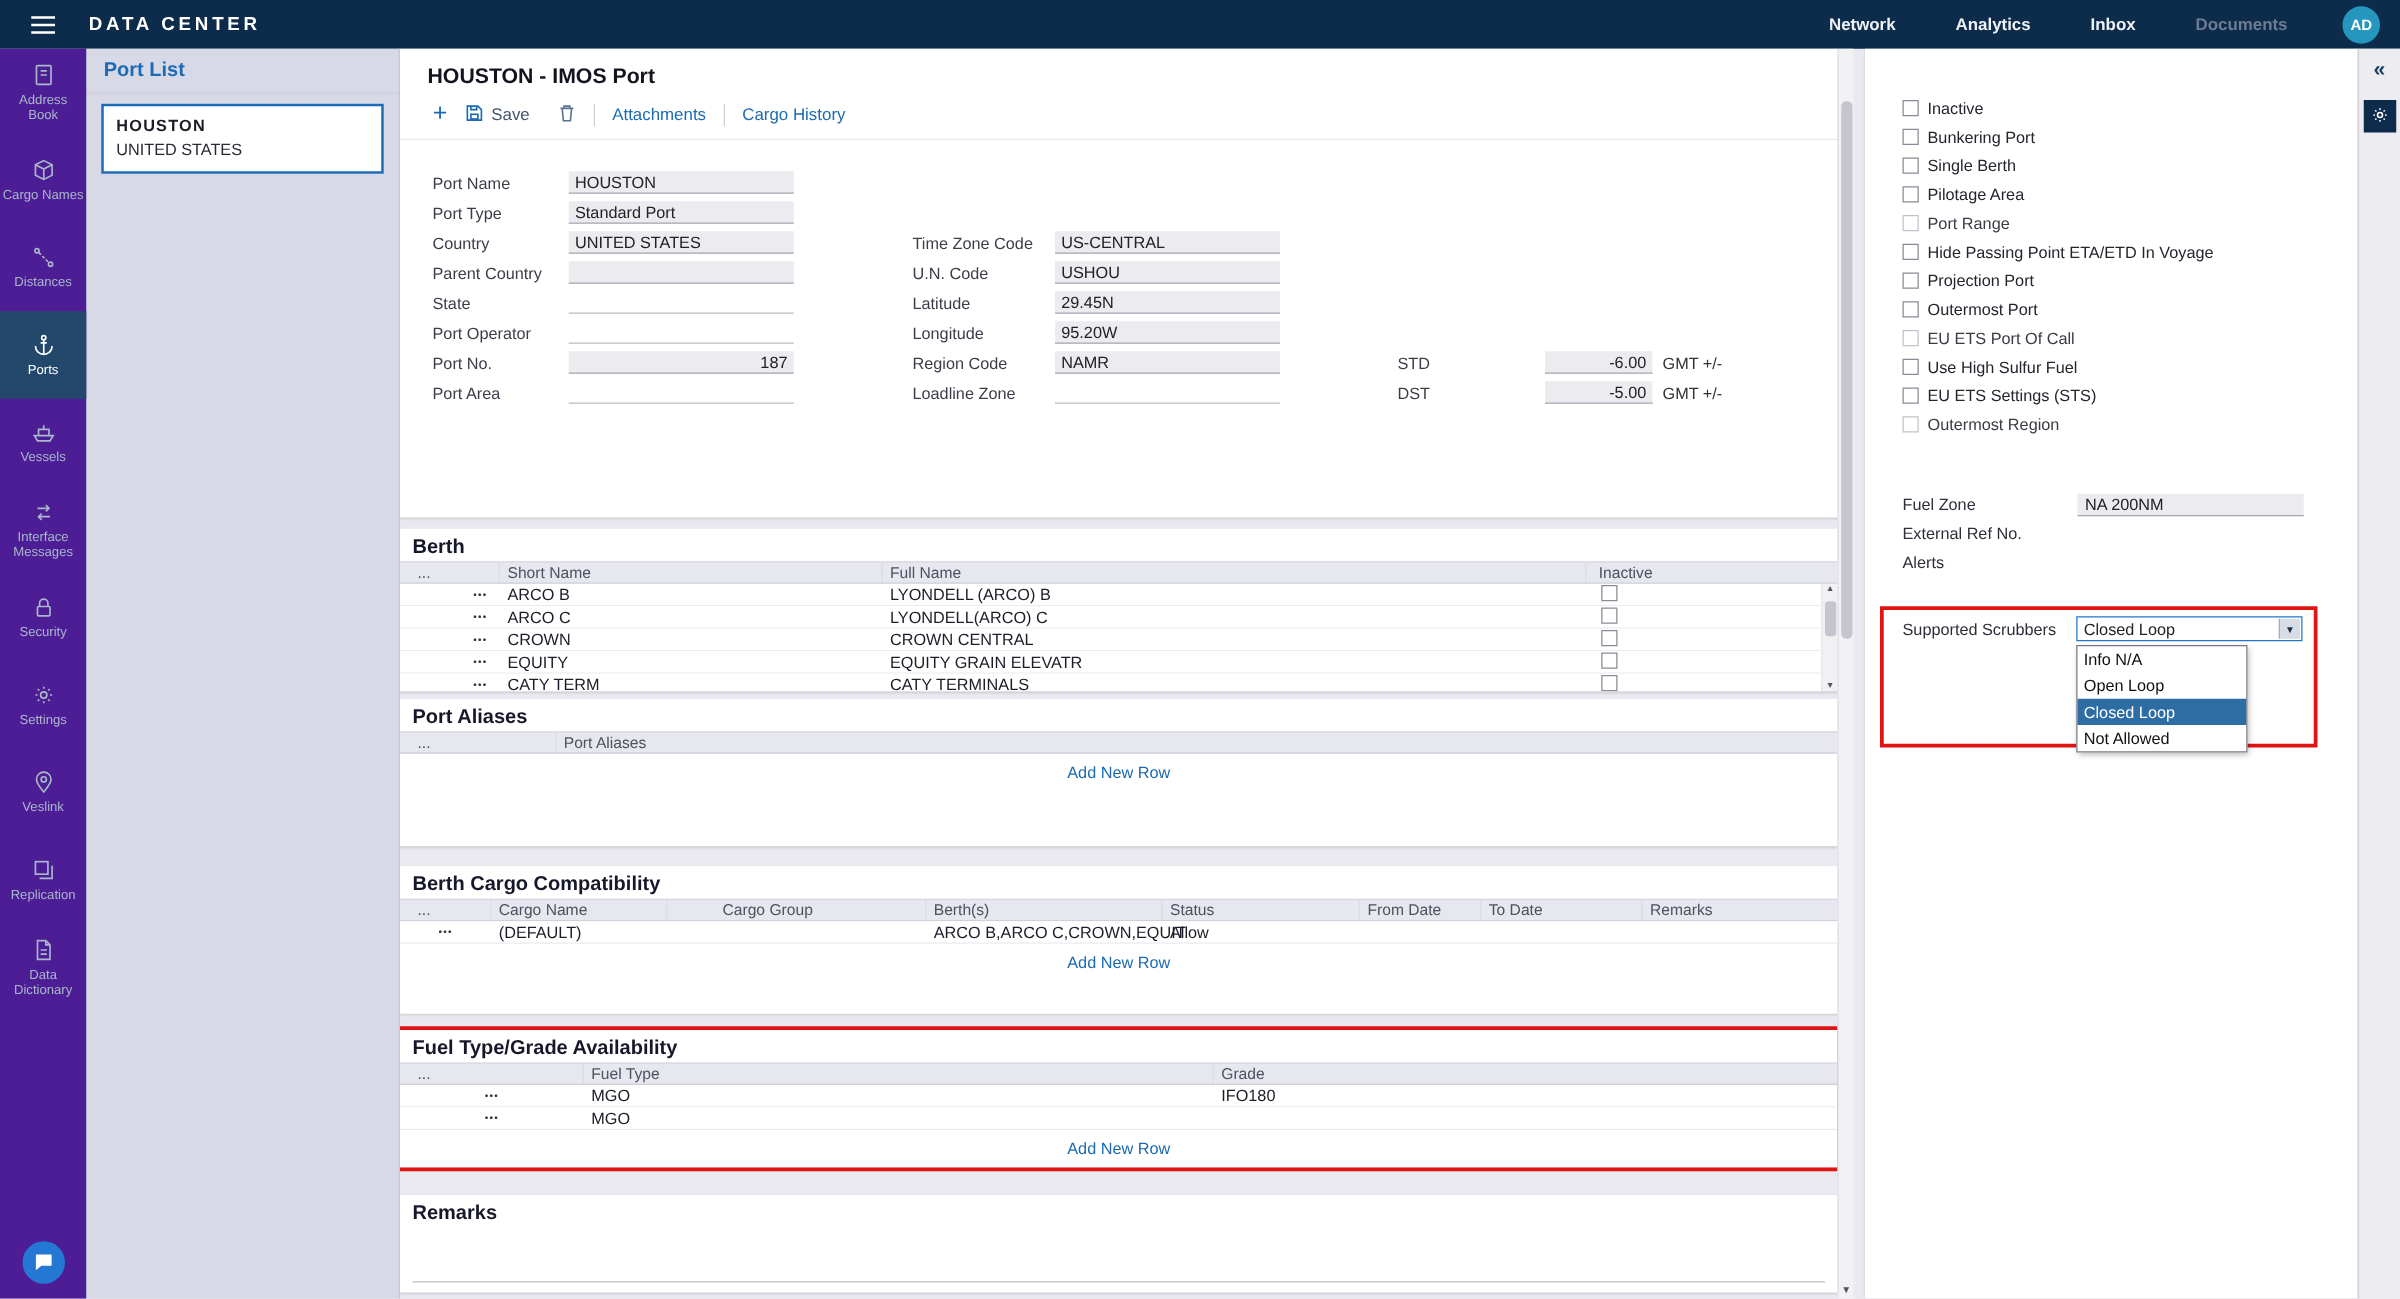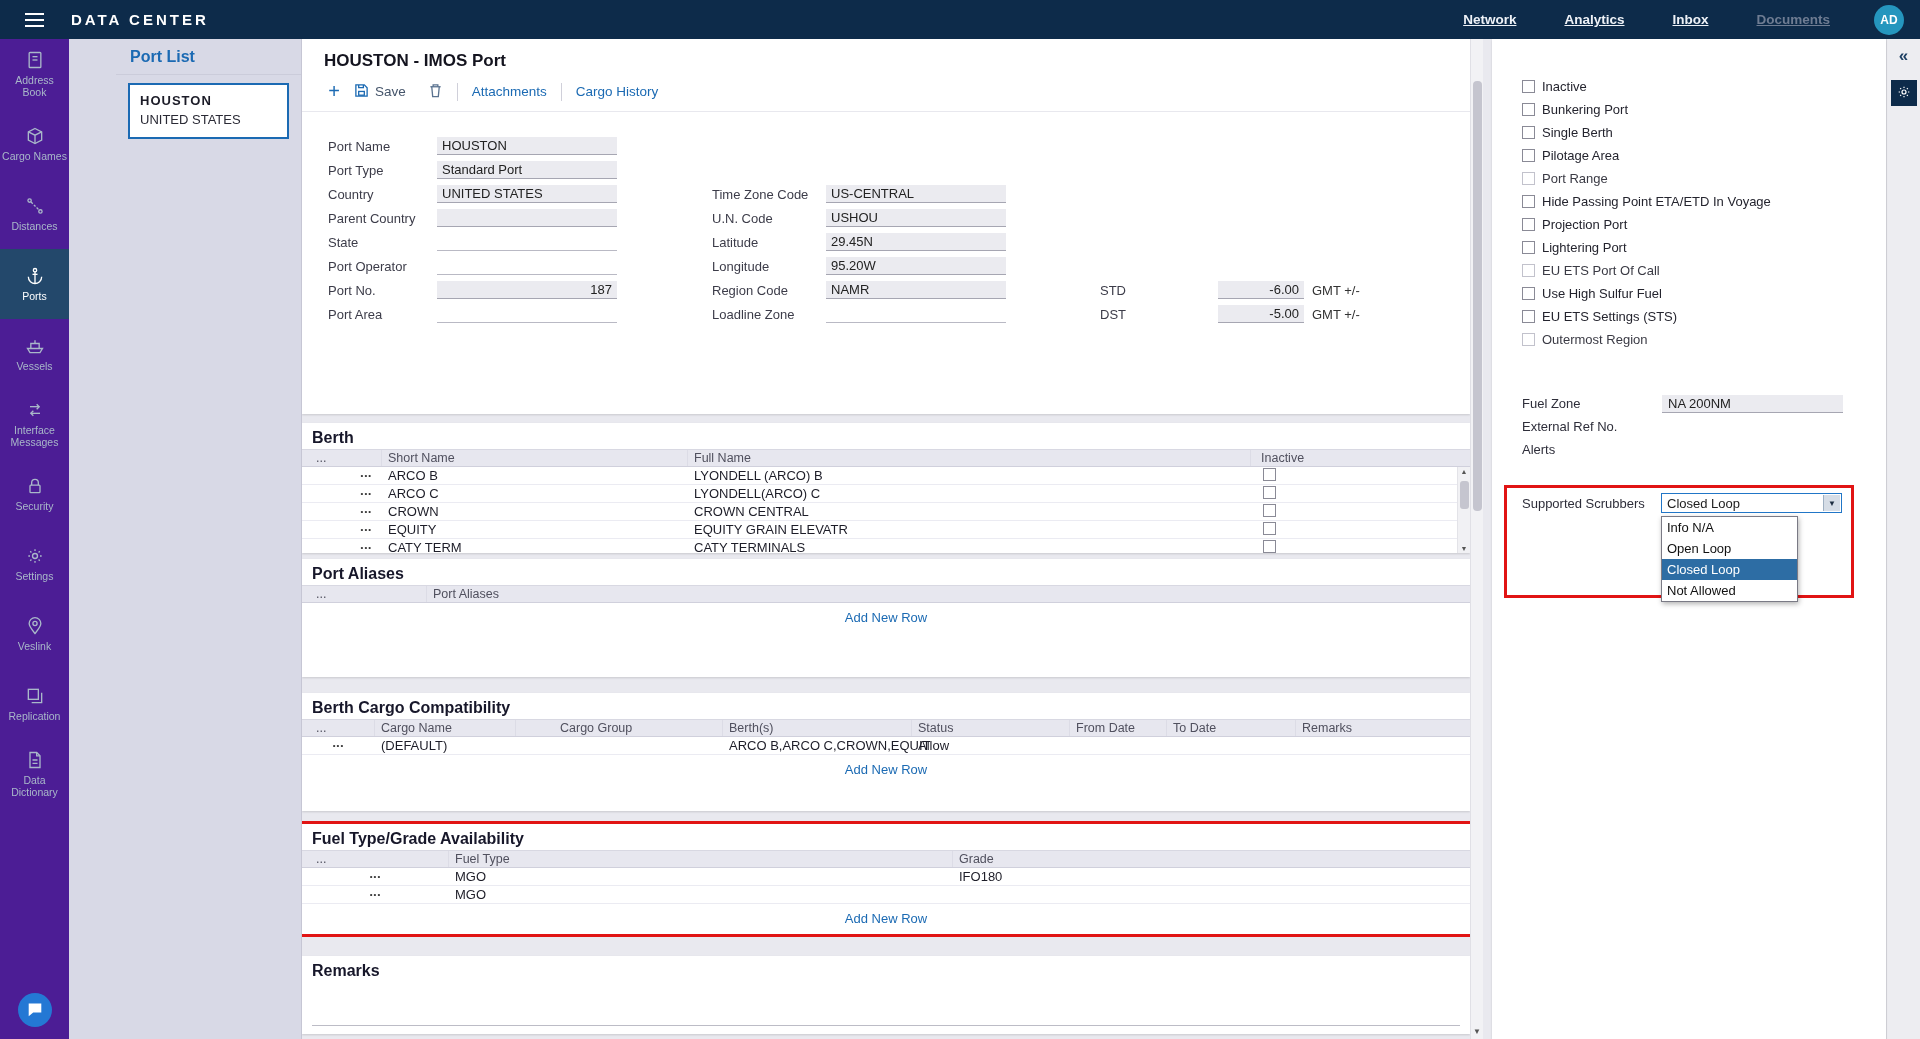--- a/index.html
+++ b/index.html
@@ -5,35 +5,35 @@
   * { box-sizing: border-box; margin: 0; padding: 0; }
   html,body { width:1920px; height:1039px; overflow:hidden; }
   body { font-family:"Liberation Sans", sans-serif; background:#e9e9ef; color:#222; font-size:13px; }
 
   
   .topbar { height:39px; background:#0d2b4a; display:flex; align-items:center; color:#fff; }
   .burger { width:69px; display:flex; flex-direction:column; align-items:center; gap:4px; cursor:pointer; }
   .burger i { display:block; width:19px; height:2px; background:#fff; }
   .tb-title { font-size:15px; font-weight:bold; letter-spacing:3px; margin-left:2px; }
   .tb-nav { margin-left:auto; display:flex; align-items:center; gap:48px; font-size:13.5px; font-weight:600; }
-  .tb-nav span { color:#eef2f7; cursor:pointer;text-decoration:underline; }
+  .tb-nav span { color:#eef2f7; cursor:pointer; }
   .tb-nav span.muted { color:#6e7c92; }
   .avatar { width:30px; height:30px; border-radius:50%; background:#2596be; margin:0 16px 0 44px; display:flex; align-items:center; justify-content:center; font-size:12px; font-weight:bold; color:#fff; cursor:pointer; }
 
   .app { display:flex; height:1000px; }
 
   
   .sidebar { width:69px; background:#4c1d95; position:relative; flex:none; }
   .side-item { height:70px; display:flex; flex-direction:column; align-items:center; justify-content:center; gap:4px; color:#a9b8c9; font-size:10.5px; line-height:1.15; text-align:center; cursor:pointer; padding:0 2px; }
   .side-item svg { display:block; }
   .side-item.active { background:#23486b; color:#fff; }
   .chat-fab { position:absolute; bottom:12px; left:50%; transform:translateX(-50%); width:34px; height:34px; border-radius:50%; background:#2478d4; display:flex; align-items:center; justify-content:center; cursor:pointer; }
 
   
-  .portlist { width:233px; background:#d8d9e6; border-right:1px solid #c6c6d4; flex:none;padding-left:47px; }
+  .portlist { width:251px; background:#d8d9e6; border-right:1px solid #c6c6d4; flex:none; }
   .pl-header { height:36px; display:flex; align-items:center; padding-left:14px; color:#1b6ab3; font-weight:bold; font-size:16px; border-bottom:1px solid #cbccda; }
   .port-card { margin:8px 12px; background:#fff; border:2px solid #1b6ab3; padding:8px 10px 10px; cursor:pointer; }
   .pc-name { font-weight:bold; font-size:13px; letter-spacing:1px; color:#1c1c28; }
   .pc-country { font-size:13px; color:#2a2a35; margin-top:4px; }
 
   
   .main { flex:1; position:relative; padding-right:13px; display:flex; flex-direction:column; overflow:hidden; background:#e9e9ef; }
   .card { background:#fff; box-shadow:0 1px 2px rgba(0,0,0,.14); flex:none; }
   .card1 { height:375px; margin-bottom:9px; }
   .page-title { padding:12px 0 0 22px; font-size:17px; font-weight:bold; color:#14141f; }
@@ -530,21 +530,21 @@
       <div class="cb-row">
           <span class="cb"></span>
           <span>Hide Passing Point ETA/ETD In Voyage</span>
         </div>
       <div class="cb-row">
           <span class="cb"></span>
           <span>Projection Port</span>
         </div>
       <div class="cb-row">
           <span class="cb"></span>
-          <span>Lightering Port</span>
+          <span>Outermost Port</span>
         </div>
       <div class="cb-row disabled">
           <span class="cb"></span>
           <span>EU ETS Port Of Call</span>
         </div>
       <div class="cb-row">
           <span class="cb"></span>
           <span>Use High Sulfur Fuel</span>
         </div>
       <div class="cb-row">

